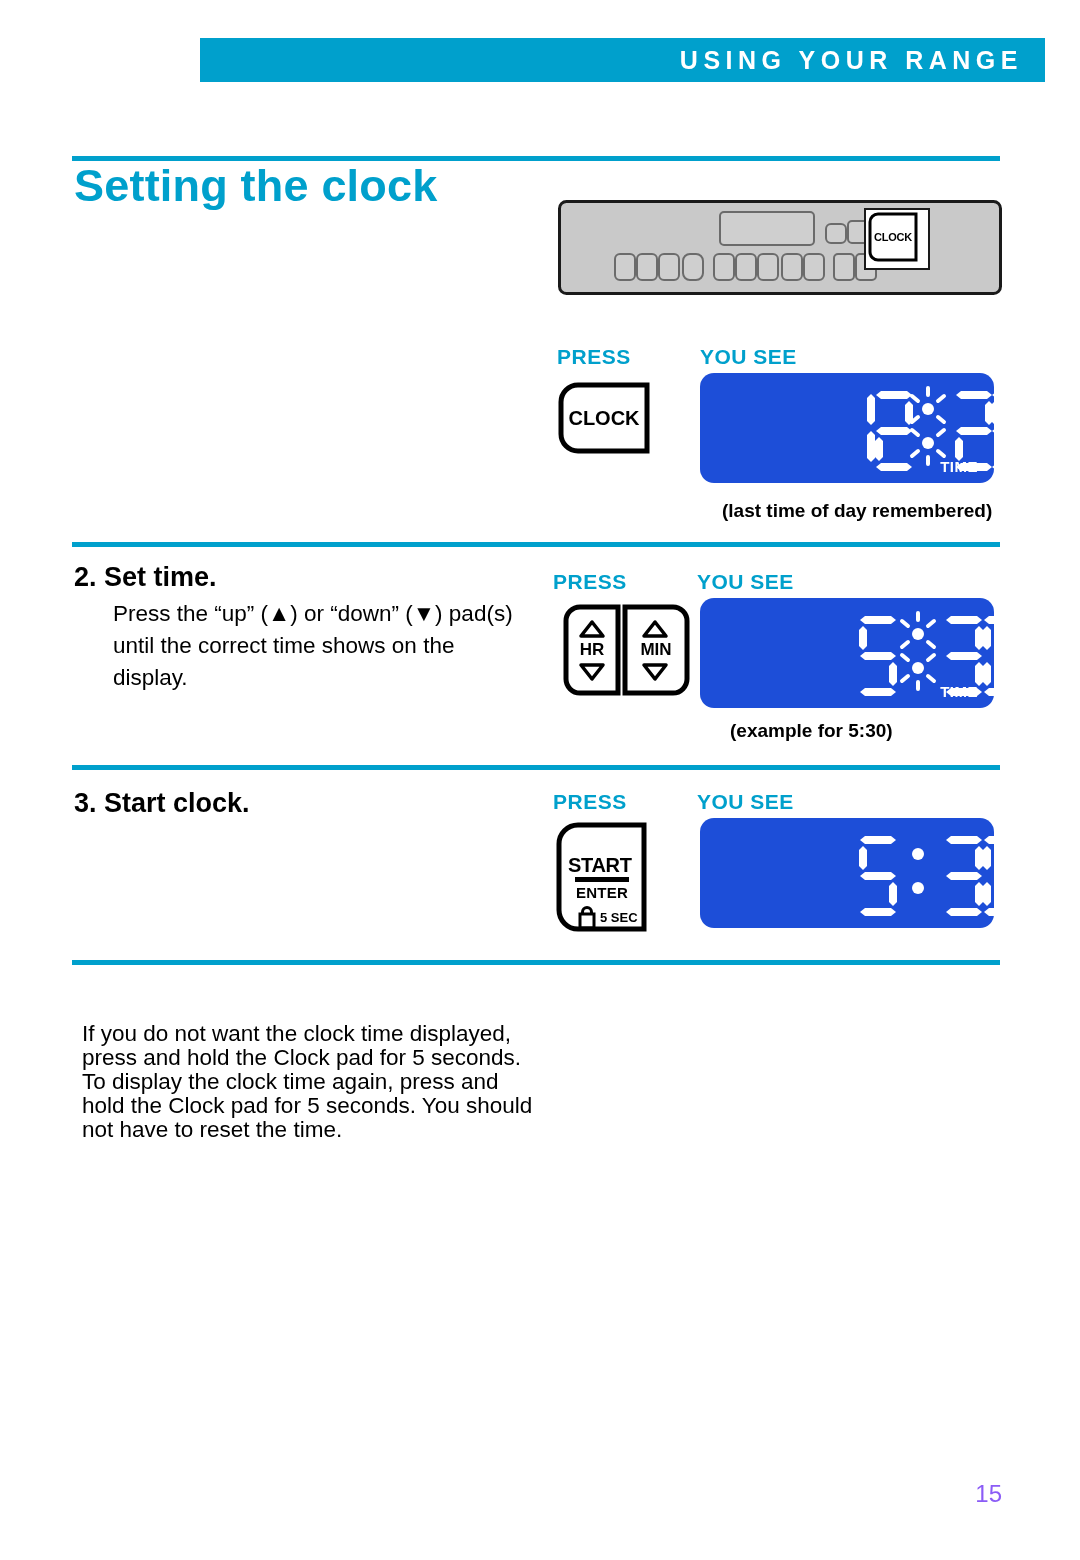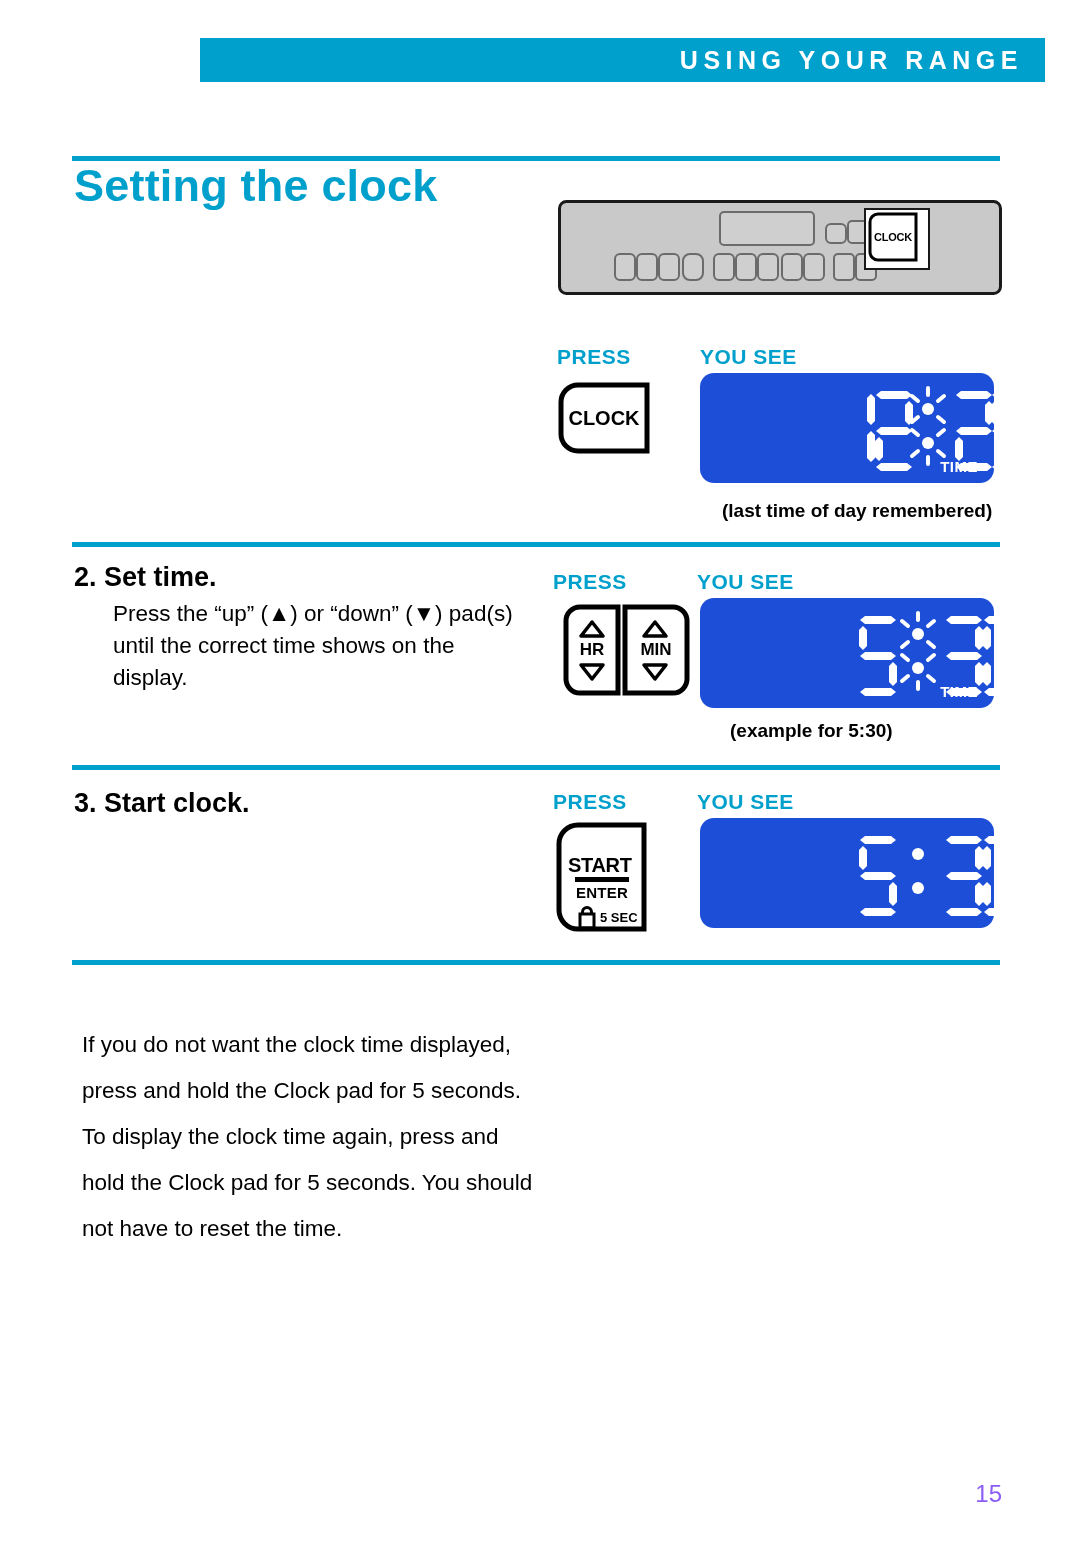--- a/index.html
+++ b/index.html
@@ -129,21 +129,21 @@
   
   .sub-head {
     position: absolute;
     font-size: 27px;
     font-weight: bold;
     color: #000000;
   }
   .sub-body {
     position: absolute;
     font-size: 22.5px;
-    line-height: 46px;
+    line-height: 24px;
     color: #000000;
     width: 460px;
   }
 
   .page-number {
     position: absolute;
     right: 78px;
     top: 1480px;
     font-size: 24px;
     color: #8b5cf6;

